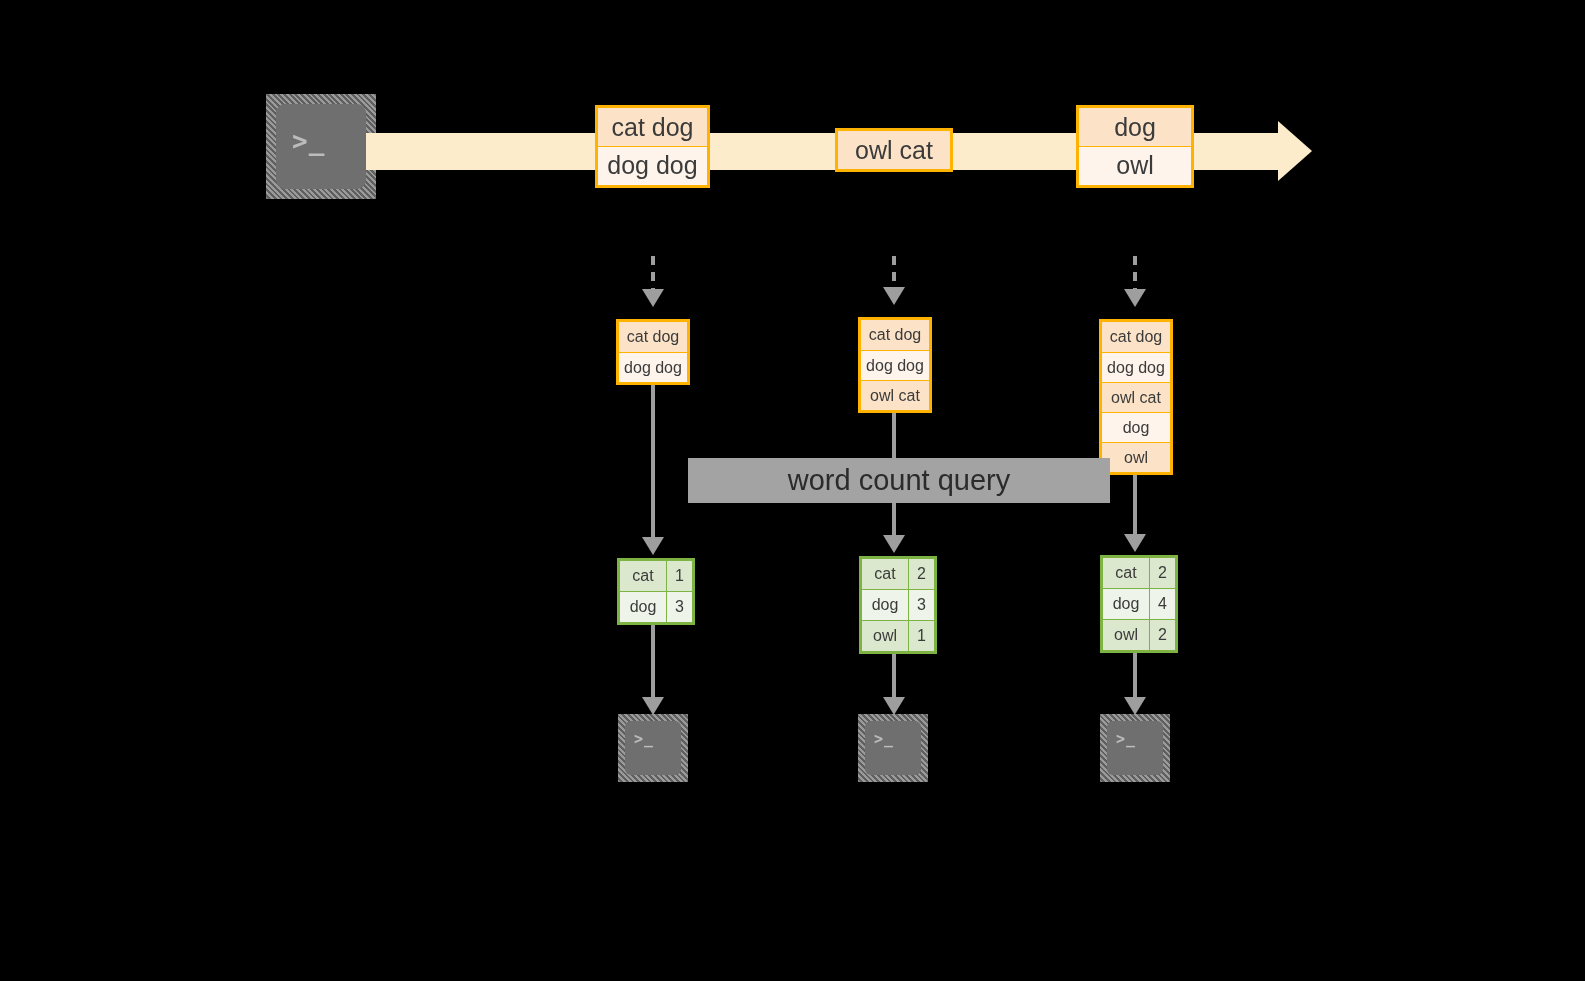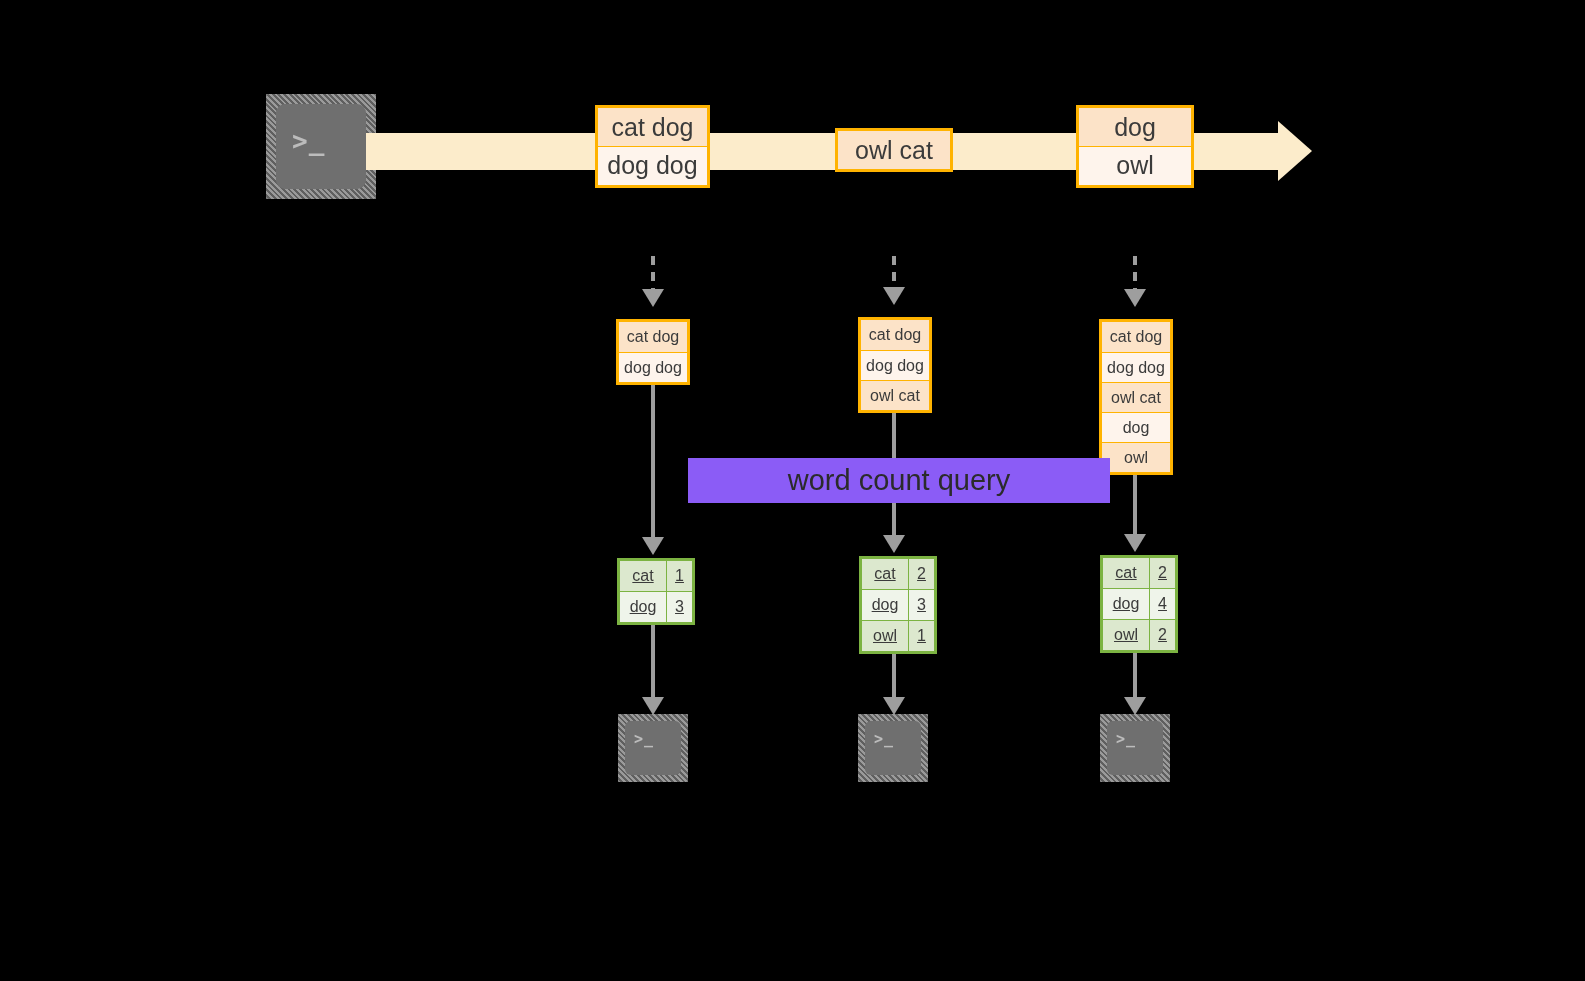--- a/index.html
+++ b/index.html
@@ -111,21 +111,20 @@
     border-top: 1.5px solid #7cb342;
   }
   .res-row:first-child { border-top: none; }
   .res-cell {
     box-sizing: border-box;
     display: flex;
     align-items: center;
     justify-content: center;
     font-size: 16px;
     color: #3b3b3b;
-    text-decoration: underline;
   }
   .res-cell.key { width: 46px; }
   .res-cell.val { width: 26px; border-left: 1.5px solid #7cb342; }
   .res-row.dark  .res-cell { background: #dce8ce; }
   .res-row.light .res-cell { background: #eff4ea; }
 
   
   .conn {
     position: absolute;
     background: #9e9e9e;
@@ -144,21 +143,21 @@
     width: 0; height: 0;
     border-left: 11px solid transparent;
     border-right: 11px solid transparent;
     border-top: 18px solid #9e9e9e;
     z-index: 3;
   }
 
   
   .query-band {
     position: absolute;
-    background: #8b5cf6;
+    background: #a3a3a3;
     display: flex;
     align-items: center;
     justify-content: center;
     z-index: 8;
   }
   .query-band span {
     font-size: 29px;
     color: #2b2b2b;
     white-space: nowrap;
   }

